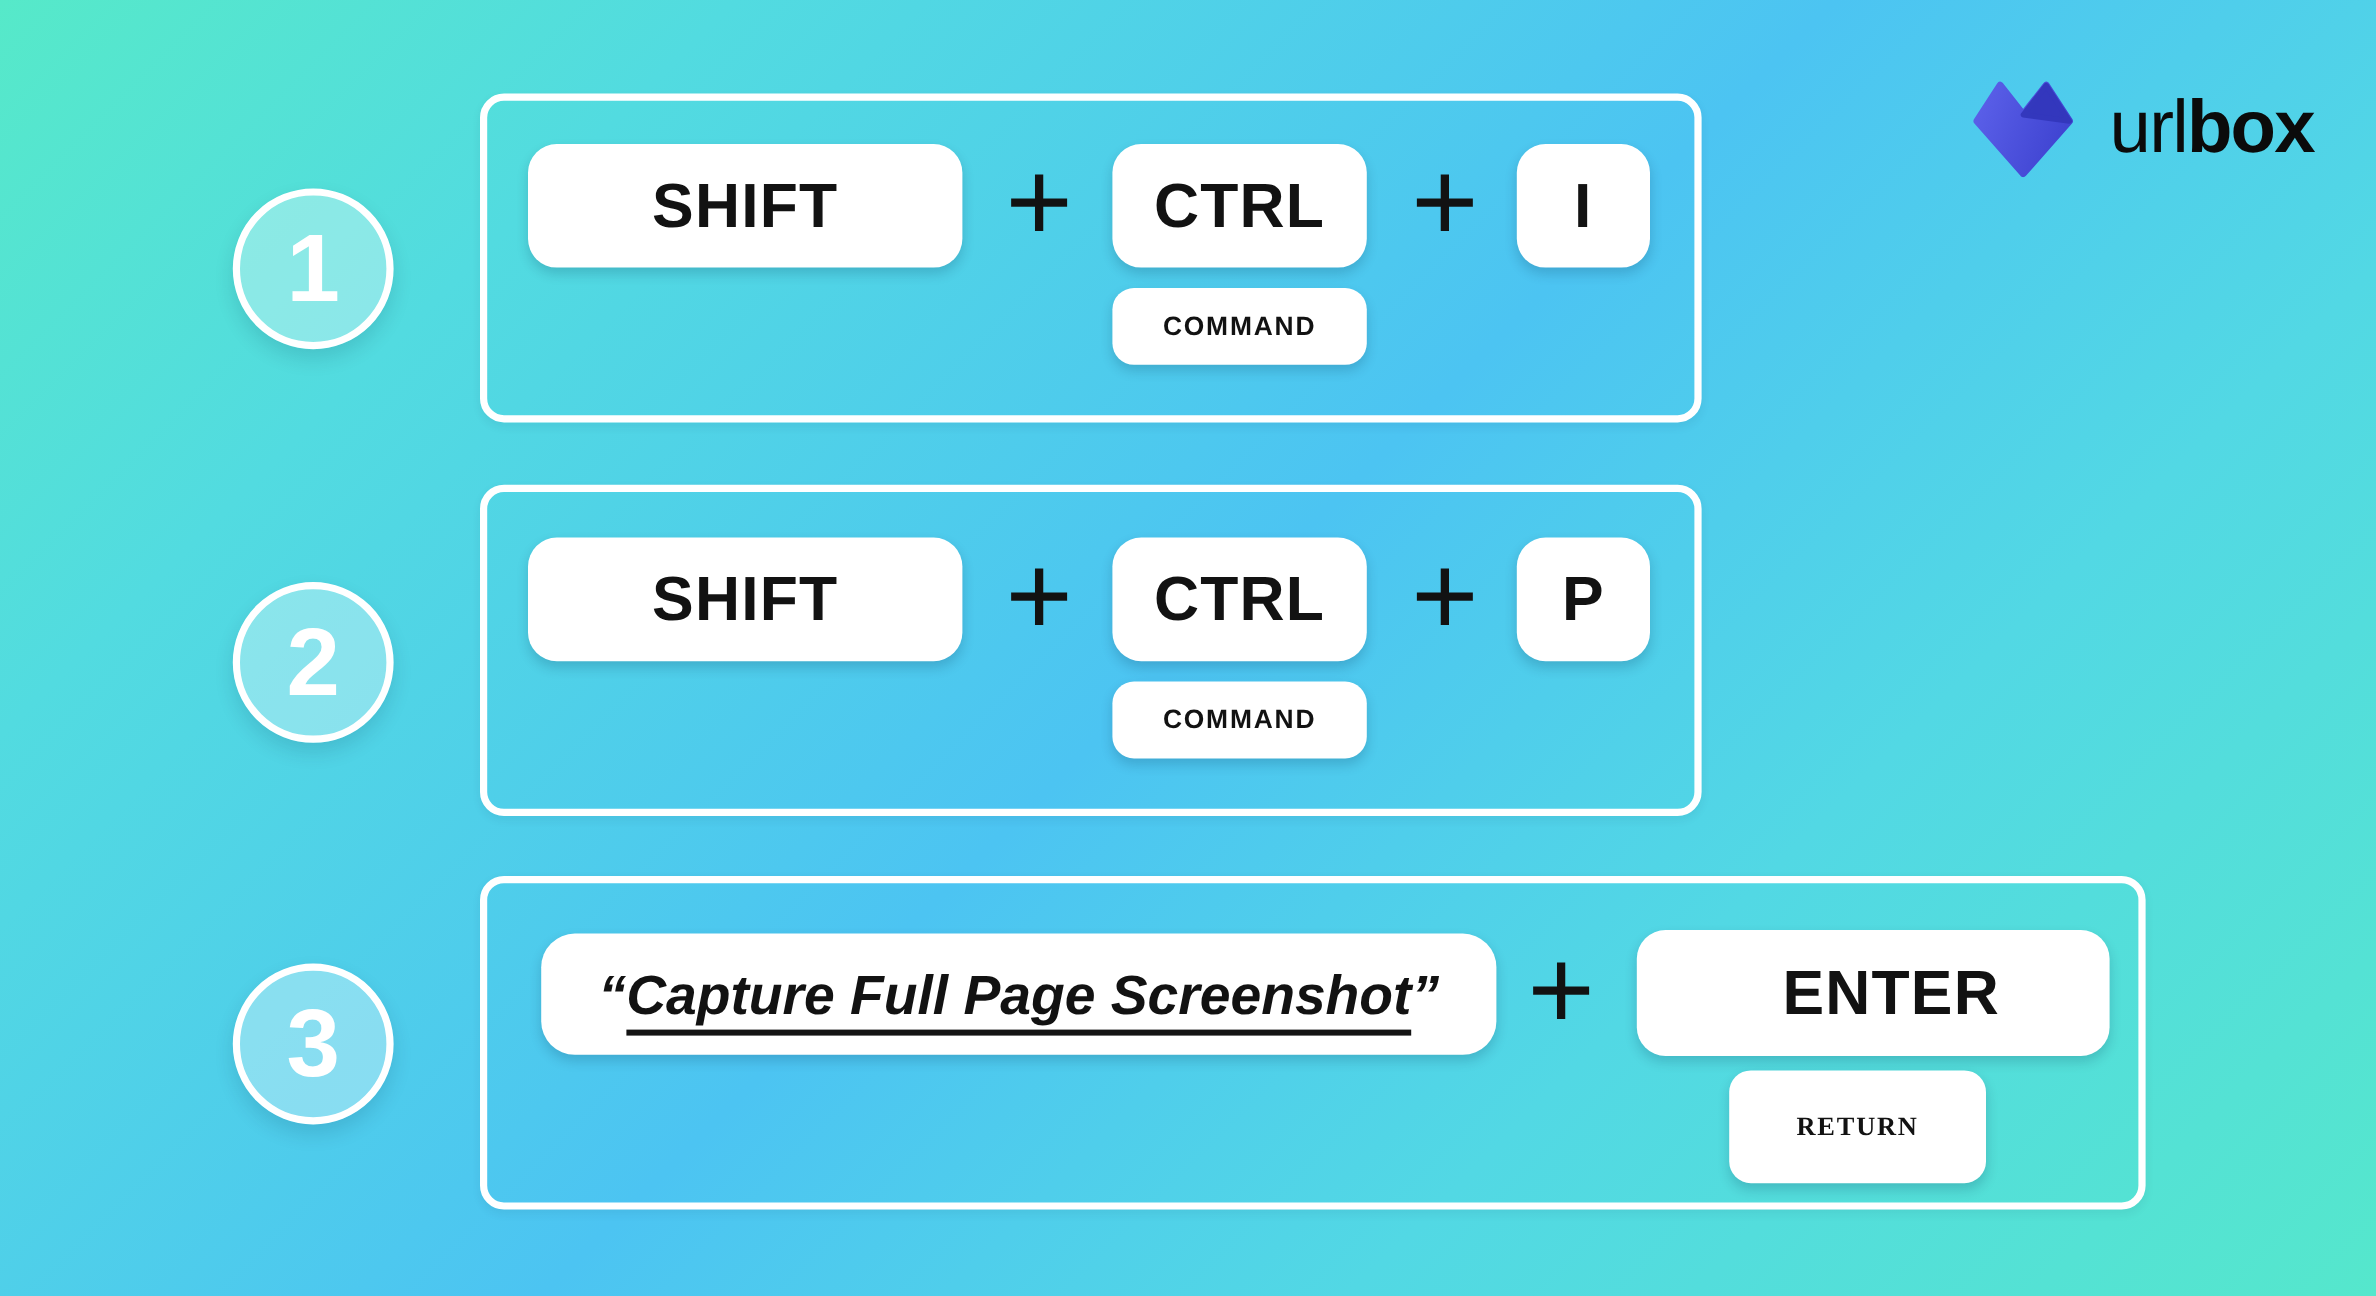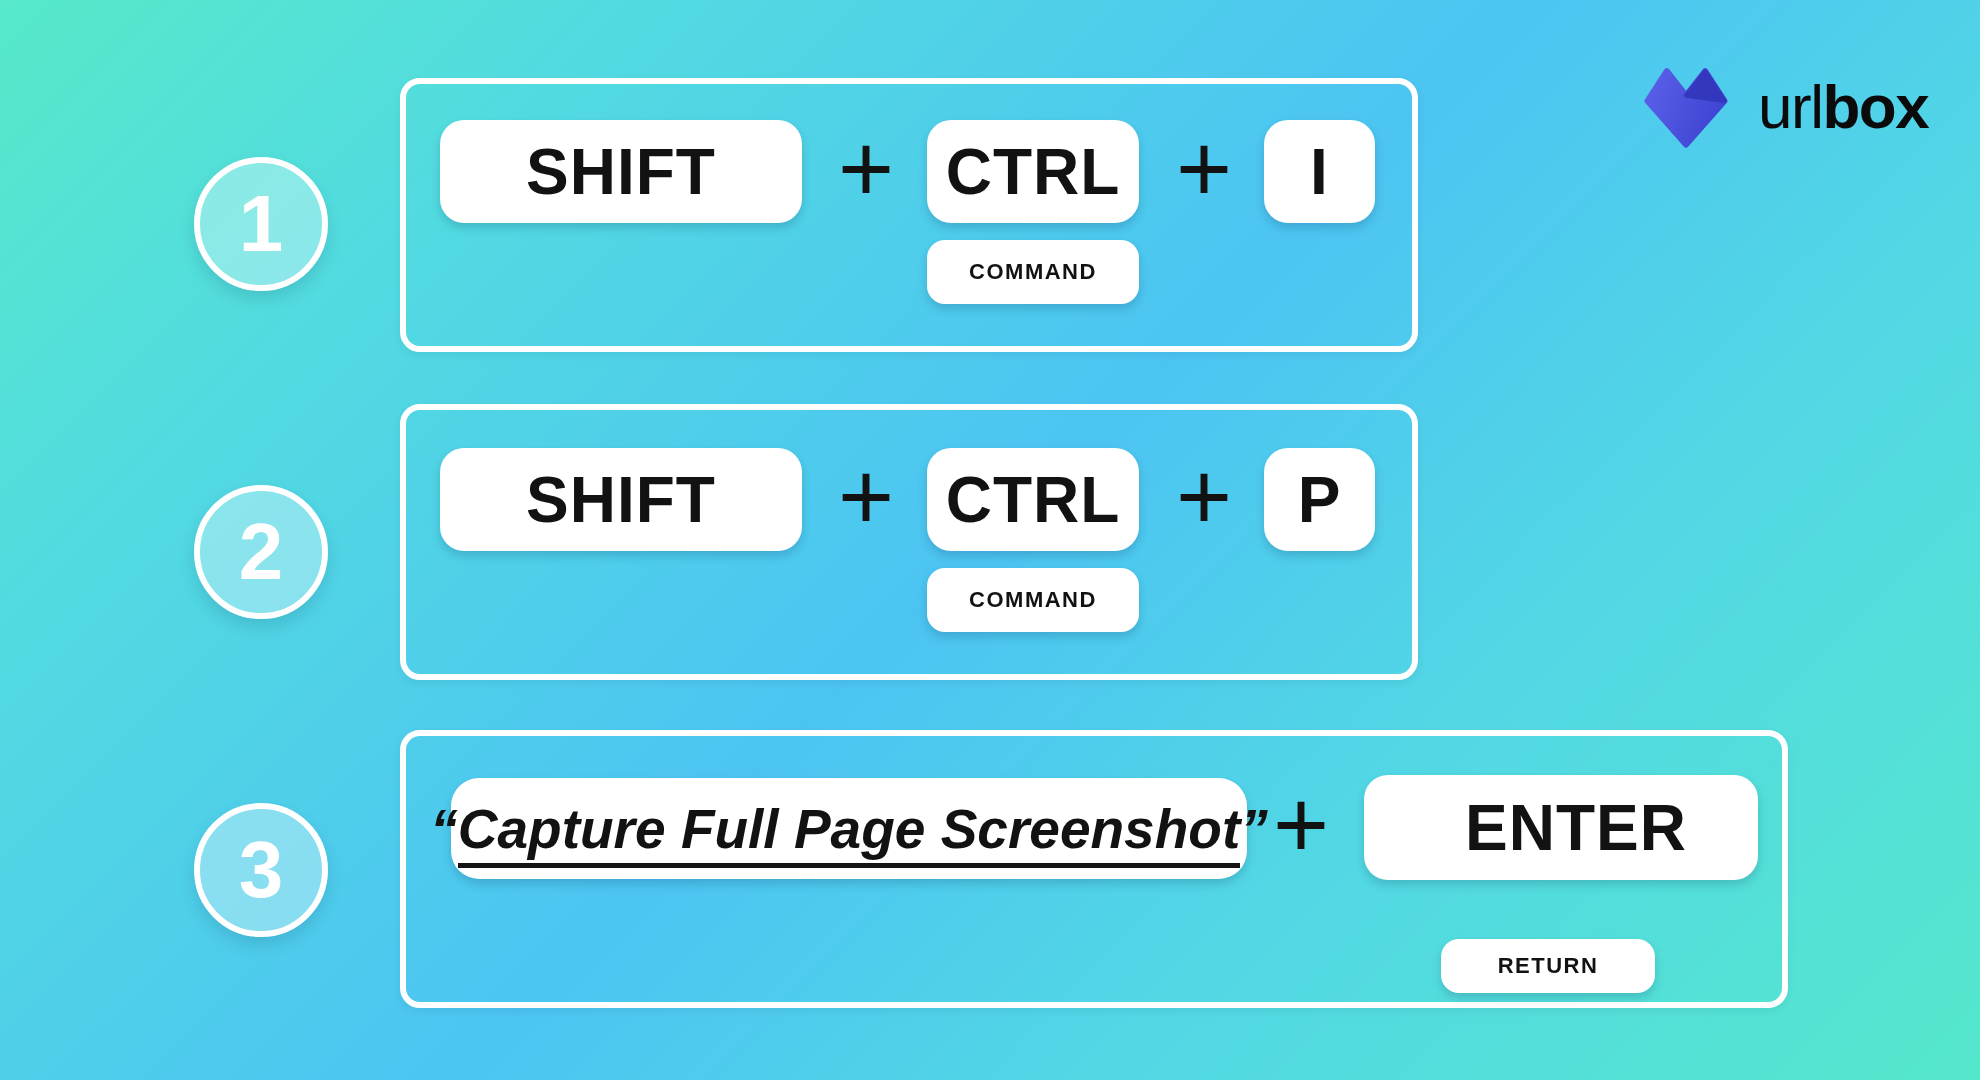--- a/index.html
+++ b/index.html
@@ -49,42 +49,42 @@
     background: #ffffff;
     border-radius: 24px;
     box-shadow: 0 5px 10px rgba(0, 40, 70, 0.18);
     display: flex;
     align-items: center;
     justify-content: center;
     color: #121212;
     font-weight: 700;
     letter-spacing: 1px;
   }
-  .key-large  { font-size: 64px; text-align: center; }
+  .key-large  { font-size: 52px; text-align: center; }
   .key-small  { font-size: 22px; font-weight: 600; border-radius: 18px; letter-spacing: 1.5px; }
 
   
   #key-shift-1   { left: 440px;  top: 120px; width: 362px; height: 103px; }
   #key-ctrl-1    { left: 927px;  top: 120px; width: 212px; height: 103px; }
   #key-i         { left: 1264px; top: 120px; width: 111px; height: 103px; }
   #key-command-1 { left: 927px;  top: 240px; width: 212px; height: 64px;  }
   
   #key-shift-2   { left: 440px;  top: 448px; width: 362px; height: 103px; }
   #key-ctrl-2    { left: 927px;  top: 448px; width: 212px; height: 103px; }
   #key-p         { left: 1264px; top: 448px; width: 111px; height: 103px; }
   #key-command-2 { left: 927px;  top: 568px; width: 212px; height: 64px;  }
   
   #phrase-pill   { left: 451px;  top: 778px; width: 796px; height: 101px; border-radius: 28px; }
   #key-enter     { left: 1364px; top: 775px; width: 364px; height: 105px; padding-left: 30px; }
-  #key-return    { left: 1441px; top: 939px; width: 214px; height: 54px;  }
+  #key-return    { left: 1441px; top: 892px; width: 214px; height: 94px; font-family: Liberation Serif, serif;  }
 
   .phrase {
     font-style: italic;
     font-weight: 600;
-    font-size: 55px;
+    font-size: 46px;
     letter-spacing: 0px;
     color: #121212;
     white-space: nowrap;
   }
   .phrase .underlined {
     border-bottom: 5px solid #141414;
     padding-bottom: 3px;
   }
 
   .plus {

